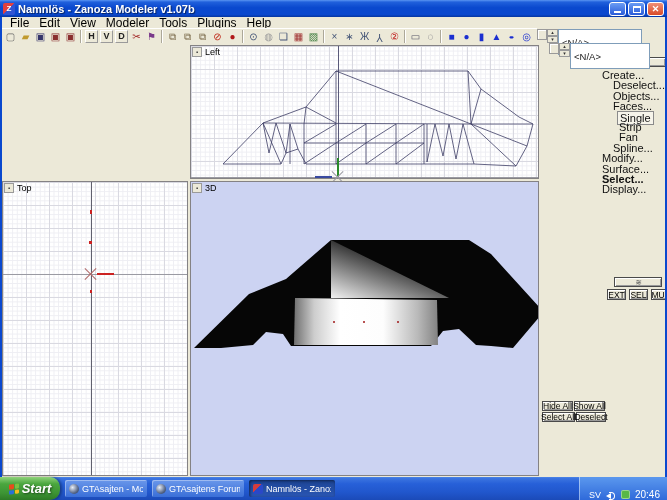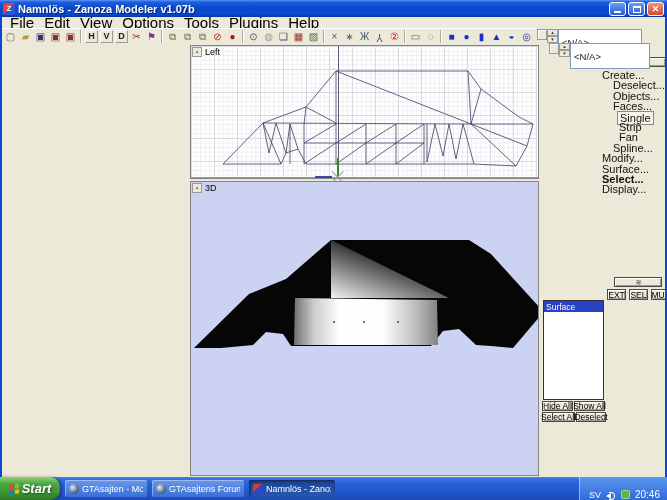--- a/index.html
+++ b/index.html
@@ -20,21 +20,21 @@
     flex:1;white-space:nowrap;overflow:hidden}
   .winbtn{width:17px;height:14px;margin-left:2px;border:1px solid #fff;border-radius:3px;
     display:flex;align-items:center;justify-content:center;position:relative}
   .btn-min,.btn-restore{background:linear-gradient(180deg,#6a9cf4,#2a5cd8)}
   .btn-close{background:linear-gradient(180deg,#f09078,#d84a28);color:#fff;font-size:9px;font-weight:bold}
   .btn-min i{position:absolute;left:4px;bottom:2px;width:7px;height:2px;background:#fff}
   .btn-restore i{position:absolute;left:4px;top:3px;width:8px;height:7px;border:1px solid #fff;border-top-width:2px}
   
   .menubar{position:absolute;left:2px;top:17px;right:2px;height:11px;background:#ece9d8;
     display:flex;align-items:center;padding-left:3px;z-index:6}
-  .mitem{padding:16px 5px;font-size:15px;height:11px;display:flex;align-items:center;cursor:default}
+  .mitem{padding:16px 5px;font-size:12px;height:11px;display:flex;align-items:center;cursor:default}
   
   .toolbar{position:absolute;left:2px;top:28px;width:535px;height:16px;background:#ece9d8;
     border-top:1px solid #fff;display:flex;align-items:center;padding-left:1px;z-index:6}
   .tbtn{min-width:15px;height:14px;display:flex;align-items:center;justify-content:center;
     font-size:10px;line-height:1;cursor:default}
   .ttext{font-size:9px;font-weight:bold;border:1px solid;border-color:#fff #9a9a9a #9a9a9a #fff;
     min-width:13px;height:13px;margin:0 1px;background:#ece9d8}
   .tsep{width:2px;height:13px;border-left:1px solid #aca899;border-right:1px solid #fff;margin:0 2px}
   .squash{transform:scaleY(.55)}
   .flipY{transform:scaleY(-1)}
@@ -144,21 +144,21 @@
     <div class="winbtn btn-restore">
         <i></i>
       </div>
     <div class="winbtn btn-close">✕</div>
   </div>
 
   <div class="menubar" id="menubar">
       <span class="mitem">File</span>
       <span class="mitem">Edit</span>
       <span class="mitem">View</span>
-      <span class="mitem">Options</span>
+      <span class="mitem">Modeler</span>
       <span class="mitem">Tools</span>
       <span class="mitem">Plugins</span>
       <span class="mitem">Help</span>
     </div>
 
   <div class="toolbar" id="toolbar">
       <span class="tbtn" style="color: rgb(107, 107, 107);">▢</span>
       <span class="tbtn" style="color: rgb(192, 154, 46);">▰</span>
       <span class="tbtn" style="color: rgb(53, 53, 107);">▣</span>
       <span class="tbtn" style="color: rgb(138, 47, 47);">▣</span>
@@ -278,20 +278,33 @@
       </svg>
     <div class="mark-green" style="left:146px;top:112px;width:2px;height:18px"></div>
     <div class="mark-blue" style="left:124px;top:130px;width:17px;height:2px"></div>
     <div class="xmark" style="left:140px;top:124px"></div>
     <div class="vp-label">
       <span class="vpicon">▪</span>
       <span class="vptext">Left</span>
     </div>
   </div>
 
+  <div class="viewport grid" style="left:2px;top:181px;width:186px;height:295px">
+    <div class="axis-v" style="left:88px;background:#60606e"></div>
+    <div class="axis-h" style="top:92px"></div>
+    <div class="mark" style="left:87px;top:28px;width:2px;height:4px"></div>
+    <div class="mark" style="left:86px;top:59px;width:3px;height:3px"></div>
+    <div class="mark" style="left:87px;top:108px;width:2px;height:3px"></div>
+    <div class="mark" style="left:94px;top:91px;width:17px;height:2px"></div>
+    <div class="xmark xmark-red" style="left:81px;top:85px"></div>
+    <div class="vp-label">
+      <span class="vpicon">▪</span>
+      <span class="vptext">Top</span>
+    </div>
+  </div>
 
   <div class="viewport" id="vp3d" style="left: 190px; top: 181px; width: 349px; height: 295px; background: rgb(204, 211, 242);">
     <svg id="m3d-svg" width="347" height="293" viewBox="0 0 347 293">
       <defs>
         <linearGradient id="bandGrad" x1="0" y1="0" x2="1" y2="0">
           <stop offset="0" stop-color="#6f6f6f"></stop>
           <stop offset="0.14" stop-color="#cdcdcd"></stop>
           <stop offset="0.32" stop-color="#ffffff"></stop>
           <stop offset="0.62" stop-color="#fdfdfd"></stop>
           <stop offset="0.86" stop-color="#b9b9b9"></stop>
@@ -361,23 +374,20 @@
         <div class="titem" style="padding-left: 0px;">
           <span>Display...</span>
         </div>
       </div>
     <span class="xpbtn wave expand2">≋</span>
     <div class="mode-row" id="modeRow">
         <span class="xpbtn">EXT</span>
         <span class="xpbtn">SEL</span>
         <span class="xpbtn">MUL</span>
       </div>
-    <div class="listbox">
-      <div class="listbox-header">Surface</div>
-    </div>
     <div class="list-btns" id="listBtns">
         <span class="xpbtn">Hide All</span>
         <span class="xpbtn">Show All</span>
         <span class="xpbtn">Select All</span>
         <span class="xpbtn">Deselect</span>
       </div>
   </div>
 
   <div class="taskbar">
     <div class="start">

